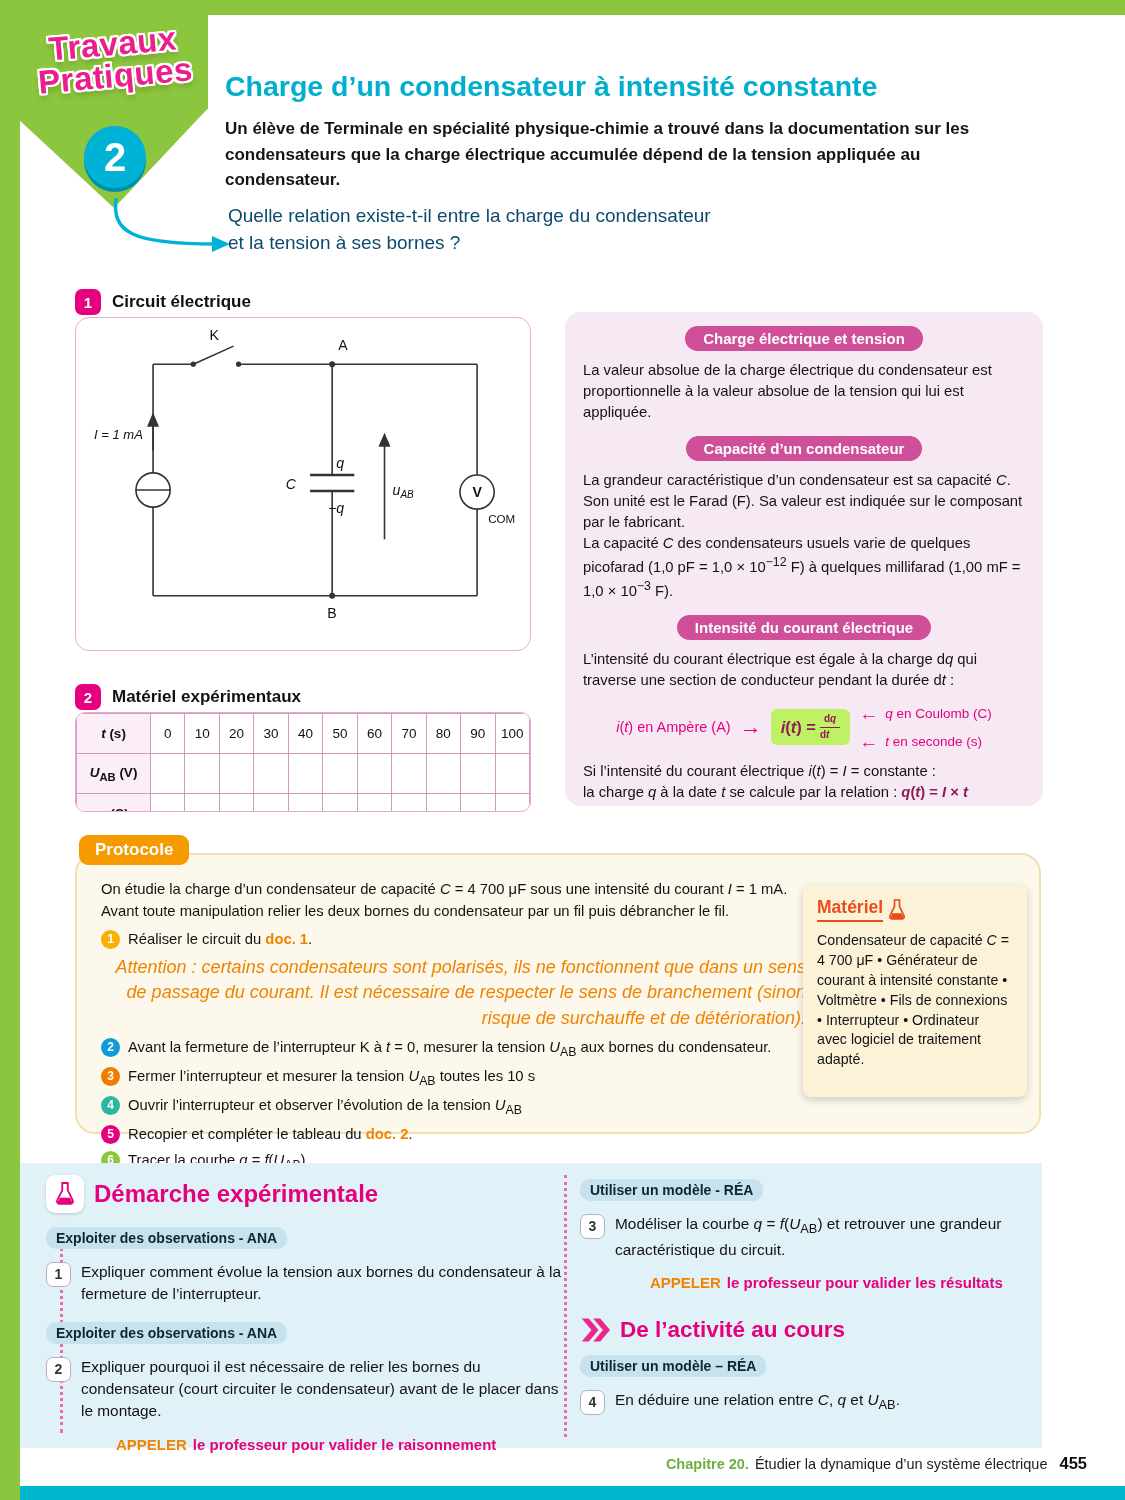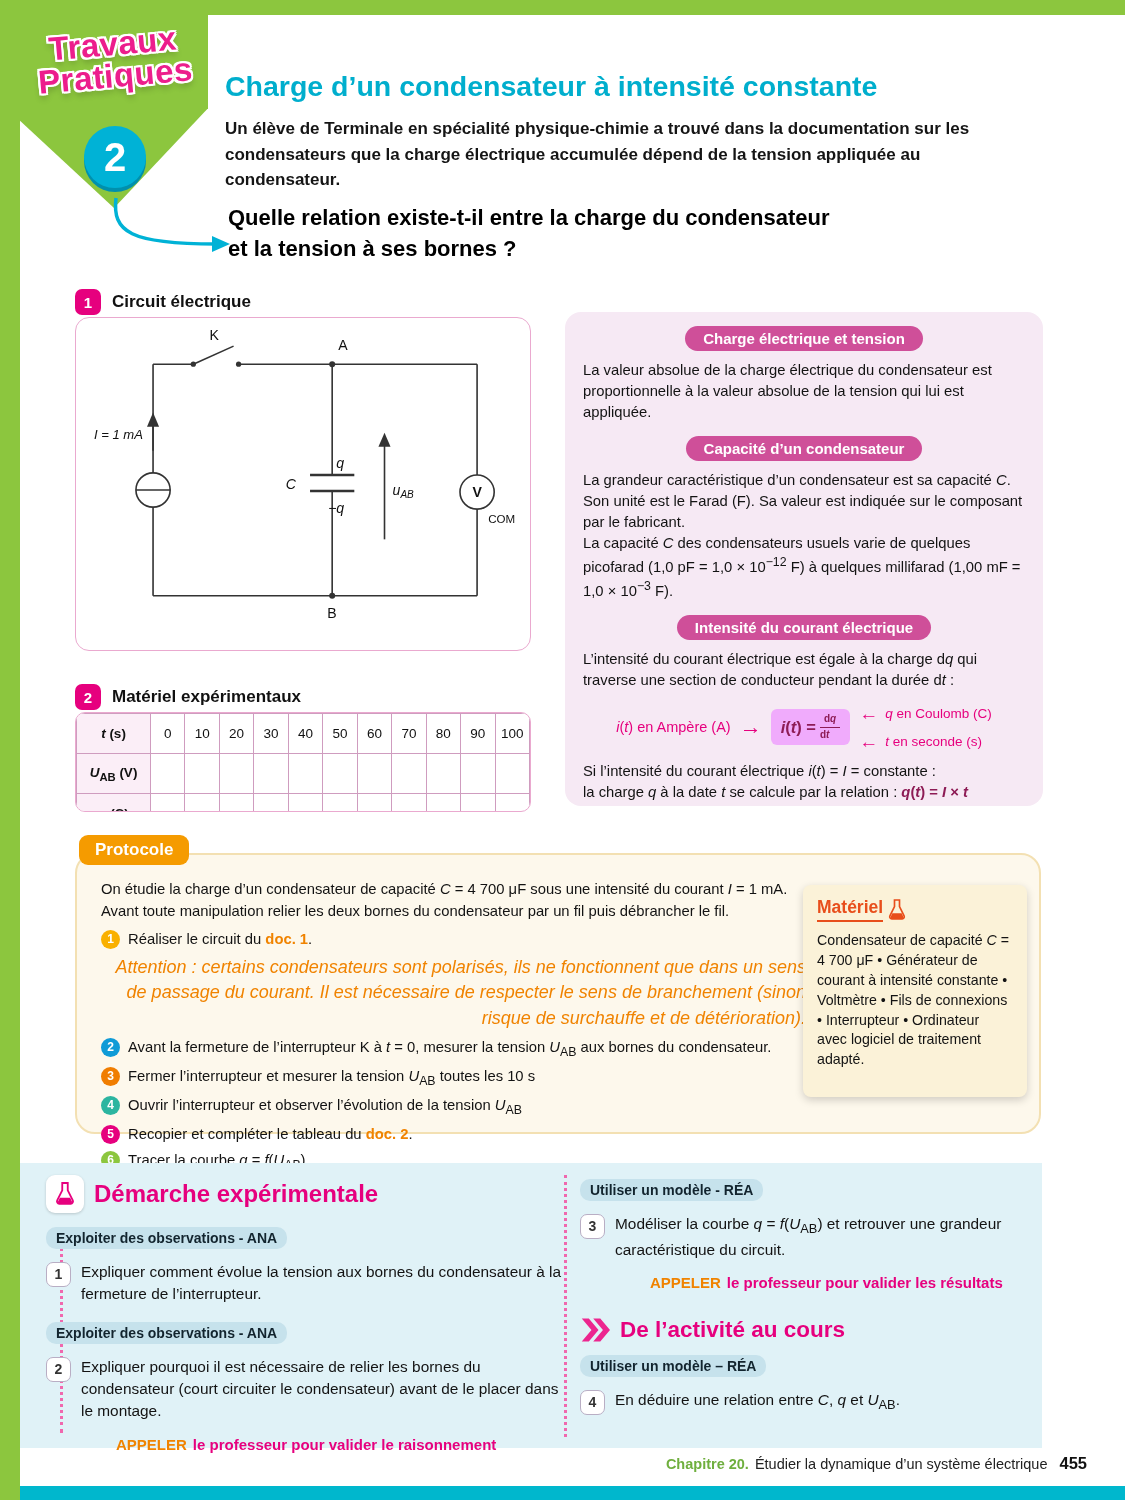--- a/index.html
+++ b/index.html
@@ -27,21 +27,21 @@
   .tp-circle {
     position:absolute; left:84px; top:126px; width:62px; height:62px; border-radius:50%;
     background:#00b2d6; box-shadow:0 4px 0 #0090ad; color:#fff;
     display:flex; align-items:center; justify-content:center; font-size:40px; font-weight:800;
   }
   .arrow-svg { position:absolute; left:100px; top:196px; }
 
   
   .page-title { position:absolute; left:225px; top:70px; width:800px; font-size:28.5px; font-weight:800; color:#00aecd; }
   .intro      { position:absolute; left:225px; top:116px; width:752px; font-size:17px; font-weight:700; line-height:1.5; color:#151515; }
-  .question   { position:absolute; left:228px; top:203px; width:720px; font-size:22px; font-weight:700; line-height:1.4; color:#000000; }
+  .question   { position:absolute; left:228px; top:203px; width:720px; font-size:19px; font-weight:400; line-height:1.4; color:#0c4a6e; }
 
   
   .doc-head { position:absolute; display:flex; align-items:center; gap:11px; }
   .doc-badge {
     width:26px; height:26px; border-radius:7px; background:#e6007e; color:#fff;
     display:flex; align-items:center; justify-content:center; font-size:15px; font-weight:800;
   }
   .doc-title { font-size:17px; font-weight:800; color:#111; }
 
   
@@ -59,21 +59,21 @@
   .pill {
     display:table; margin:4px auto 9px; background:#cf4f99; color:#fff;
     font-size:15px; font-weight:700; padding:4px 18px; border-radius:16px;
   }
   .panel-text { font-size:14.8px; line-height:1.42; color:#131313; }
   .mt14 { margin-top:13px; }
   .formula-row { display:flex; align-items:center; justify-content:center; gap:9px; margin:13px 0 10px; }
   .f-left { color:#e6007e; font-size:14.5px; white-space:nowrap; }
   .f-arrow { color:#e6007e; font-size:22px; line-height:1; font-weight:700; }
   .f-box {
-    background:#f0abfc; border-radius:6px; padding:5px 10px; color:#8d1b55;
+    background:#bef264; border-radius:6px; padding:5px 10px; color:#8d1b55;
     font-weight:800; font-size:16.5px; display:inline-flex; align-items:center; gap:4px;
   }
   .frac { display:inline-flex; flex-direction:column; line-height:1.05; font-size:10px; }
   .frac .top { border-bottom:1.6px solid #8d1b55; padding:0 4px 2px; }
   .frac .bot { padding-top:2px; }
   .f-anns { display:flex; flex-direction:column; gap:9px; }
   .ann { display:flex; align-items:center; gap:7px; color:#e6007e; font-size:13.5px; white-space:nowrap; }
   .ann .f-arrow { font-size:19px; }
   .eq-bold { color:#8d1b55; font-weight:800; }
 

